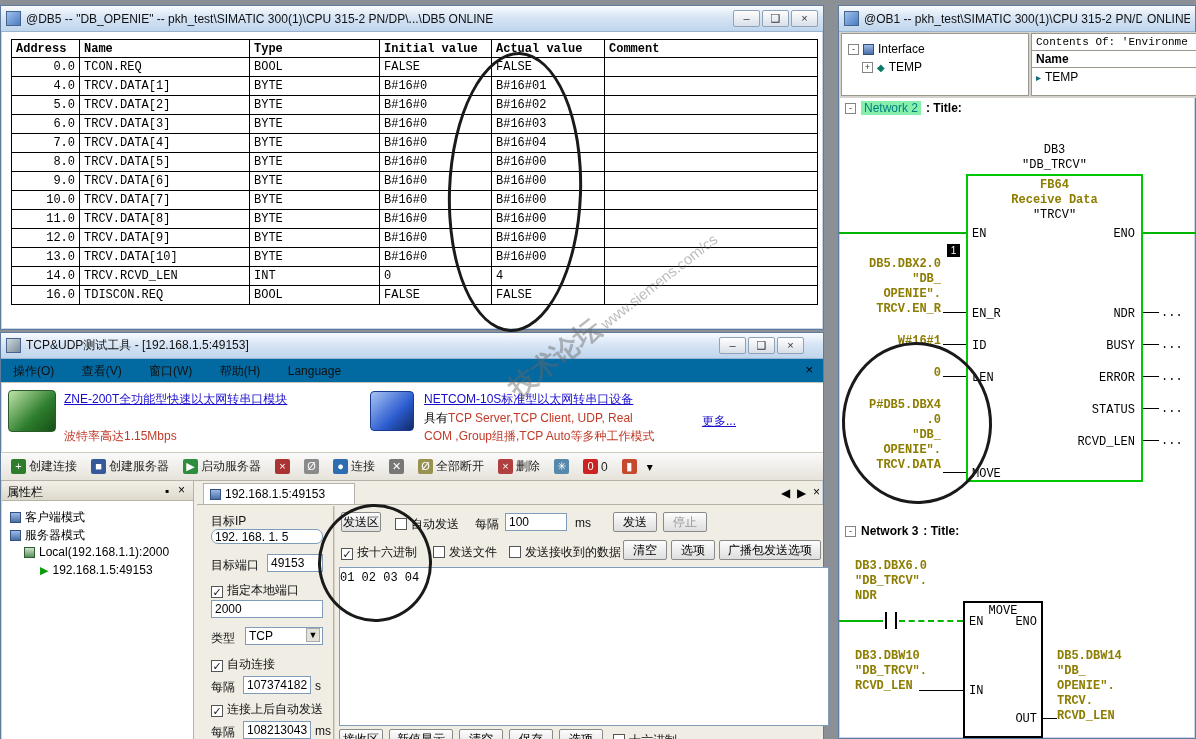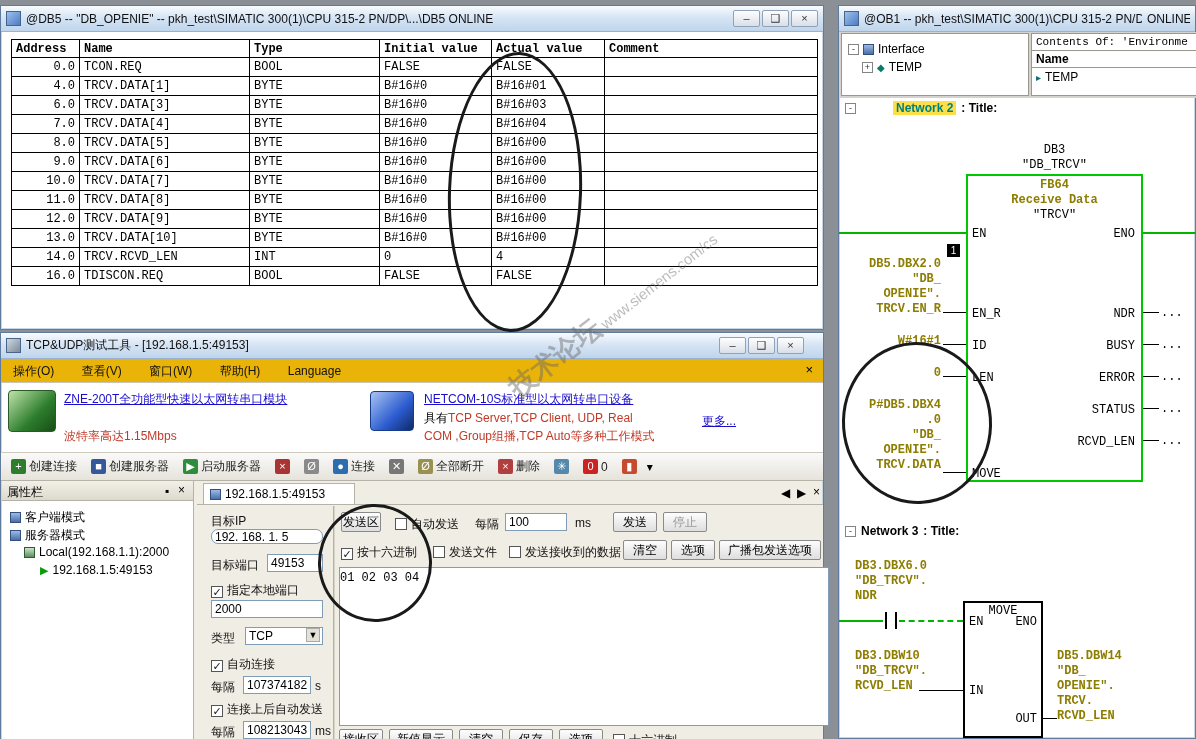--- a/index.html
+++ b/index.html
@@ -37,21 +37,21 @@
 .tree-item{position:absolute;display:flex;align-items:center;gap:4px;white-space:nowrap;}
 .ticon2{width:11px;height:11px;background:linear-gradient(#9db9e8,#4a6fa5);border:1px solid #31517c;flex:0 0 auto;}
 
 .lad{font-family:"Liberation Mono","DejaVu Sans Mono",monospace;font-size:12px;white-space:pre;color:#000;}
 .op{color:#8d7d00;font-weight:bold;line-height:15px;}
 .lines-r div{text-align:right;}
 .wire{position:absolute;}
 .wire.k{background:#000;}
 .wire.g{background:#00b400;}
 .wire.gd{background:none;border-top:2px dashed #00b400;}
-.net-teal{color:#008080;font-weight:bold;background:#fde047;padding:0 3px;margin-left:32px;}
+.net-teal{color:#008080;font-weight:normal;background:#86efac;padding:0 3px;}
 .net-black{color:#000;font-weight:bold;}
 .colbox{display:inline-block;width:11px;height:11px;border:1px solid #848484;background:#fff;font-size:9px;line-height:9px;text-align:center;color:#333;flex:0 0 auto;}
 .ring{position:absolute;border:3px solid #1a1a1a;border-radius:50%;z-index:40;}
 #watermark{position:absolute;left:470px;top:250px;width:400px;transform:rotate(-38deg);color:rgba(105,105,105,0.45);z-index:30;white-space:nowrap;}
 </style>
 </head>
 <body>
 
 <div id="screen">
 
@@ -87,20 +87,28 @@
           </tr>
           <tr>
             <td class="c0">4.0</td>
             <td class="c1">TRCV.DATA[1]</td>
             <td class="c2">BYTE</td>
             <td class="c3">B#16#0</td>
             <td class="c4">B#16#01</td>
             <td class="c5"></td>
           </tr>
           <tr>
+            <td class="c0">5.0</td>
+            <td class="c1">TRCV.DATA[2]</td>
+            <td class="c2">BYTE</td>
+            <td class="c3">B#16#0</td>
+            <td class="c4">B#16#02</td>
+            <td class="c5"></td>
+          </tr>
+          <tr>
             <td class="c0">6.0</td>
             <td class="c1">TRCV.DATA[3]</td>
             <td class="c2">BYTE</td>
             <td class="c3">B#16#0</td>
             <td class="c4">B#16#03</td>
             <td class="c5"></td>
           </tr>
           <tr>
             <td class="c0">7.0</td>
             <td class="c1">TRCV.DATA[4]</td>
@@ -181,21 +189,21 @@
     <div class="tbar">
       <span class="appico" style="background:linear-gradient(135deg,#cfd8df,#7b8b99);"></span>
       <span class="t">TCP&amp;UDP测试工具 - [192.168.1.5:49153]</span>
       <span class="wbtns" style="margin-right:14px;">
         <span class="wb">–</span>
         <span class="wb">❑</span>
         <span class="wb">×</span>
       </span>
     </div>
 
-    <div class="abs" style="left:0;top:26px;width:822px;height:24px;background:#eab308;border-bottom:1px solid #c9c5b8;">
+    <div class="abs" style="left:0;top:26px;width:822px;height:24px;background:#0369a1;border-bottom:1px solid #c9c5b8;">
       <span class="menu-item">操作(O)</span>
       <span class="menu-item">查看(V)</span>
       <span class="menu-item">窗口(W)</span>
       <span class="menu-item">帮助(H)</span>
       <span class="menu-item">Language</span>
       <span class="abs" style="right:10px;top:3px;font-size:13px;">×</span>
     </div>
 
     <div class="abs" style="left:1px;top:50px;width:821px;height:70px;background:#fff;border-bottom:1px solid #cfcabb;">
       <span class="abs" style="left:6px;top:7px;width:48px;height:42px;border:1px solid #2a5a2a;border-radius:4px;background:linear-gradient(135deg,#bfe3a9,#2d7d2d 60%,#174e17);"></span>

